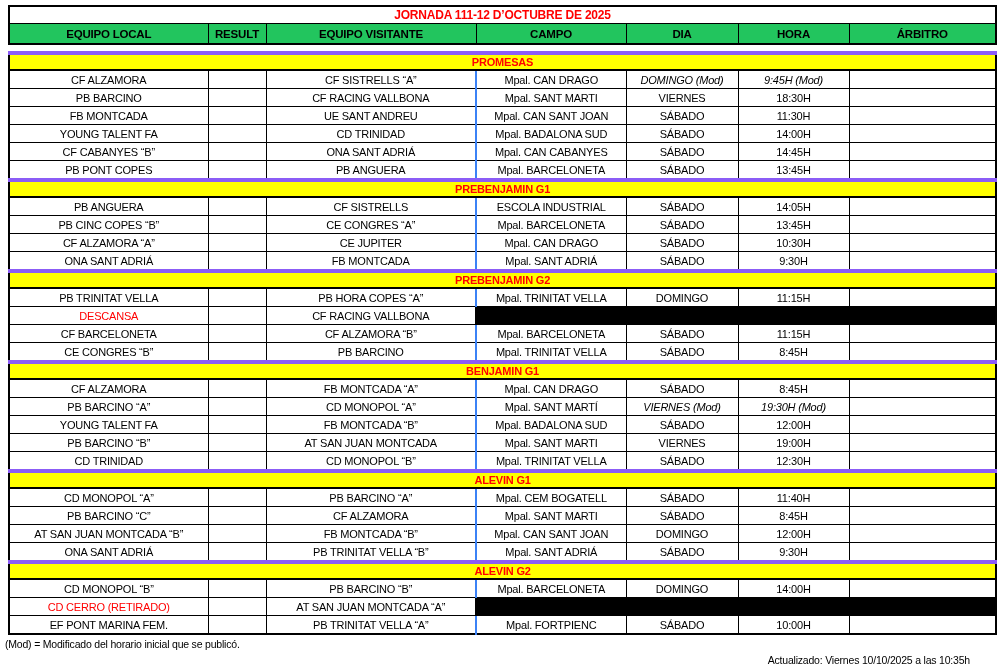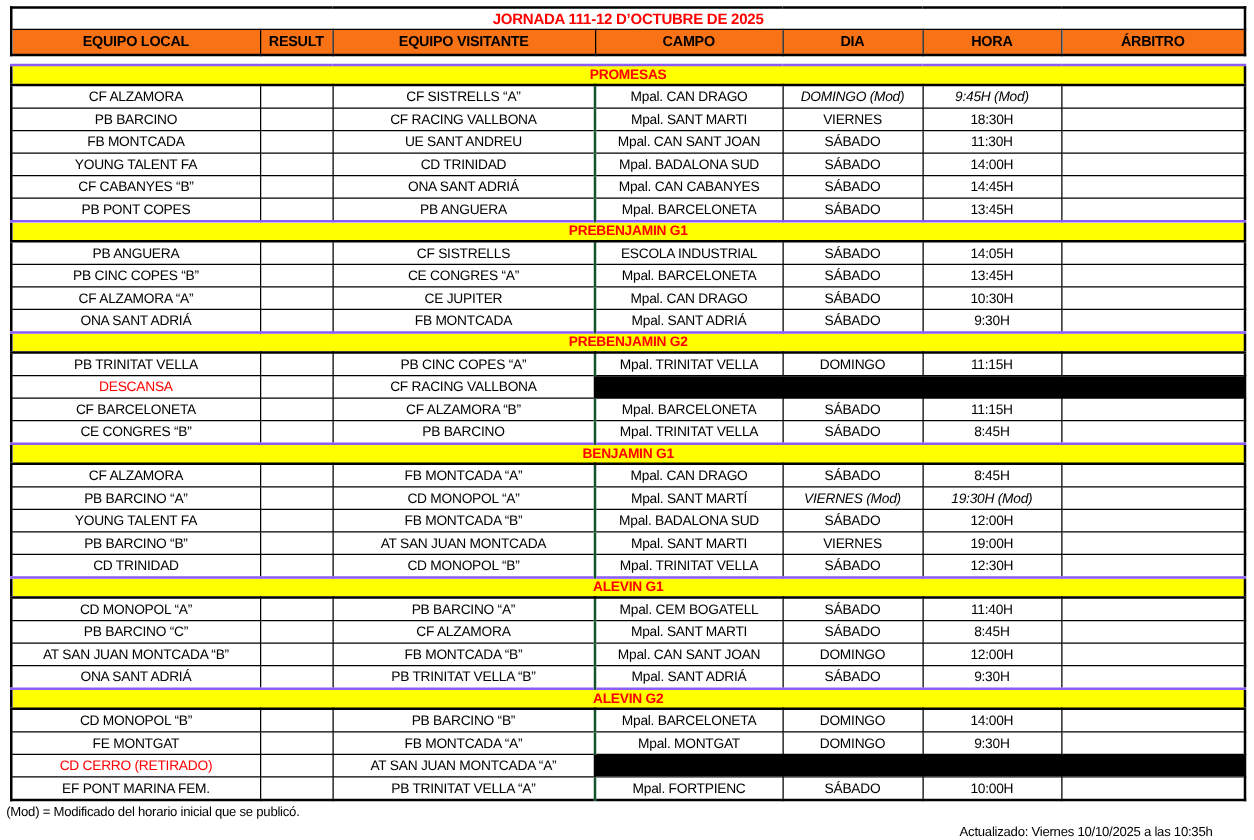--- a/index.html
+++ b/index.html
@@ -41,35 +41,35 @@
     font-weight: bold;
     font-size: 12px;
     color: var(--accent-red, #FF0000);
   }
   .title-cell .gap-left { }
   
   th.colhead {
     height: 19px;
     font-weight: bold;
     font-size: 11.5px;
-    background: #f97316;
+    background: #22c55e;
   }
   .spacer { height: 6px; }
   
   td.band {
     height: 14px;
     background: var(--band-yellow, #FFFF00);
     color: var(--accent-red, #FF0000);
     font-weight: bold;
-    border-top: 2px solid #8b5cf6;
+    border-top: 4px solid #8b5cf6;
     border-bottom: 2px solid #000;
   }
   
   td.cell { height: 17px; background: #fff; }
-  td.campo-border { border-left: 2px solid #14532d; }
+  td.campo-border { border-left: 2px solid #3b82f6; }
   td.mod { font-style: italic; }
   td.red-text { color: var(--accent-red, #FF0000); }
   td.blackout {
     background: #000000;
     border-left: 2px solid #000;
   }
   
   .footer {
     width: 987px;
     margin-left: -3px;
@@ -224,21 +224,21 @@
           <td class="cell">SÁBADO</td>
           <td class="cell">9:30H</td>
           <td class="cell"></td>
         </tr>
         <tr>
           <td colspan="7" class="band">PREBENJAMIN G2</td>
         </tr>
         <tr>
           <td class="cell">PB TRINITAT VELLA</td>
           <td class="cell"></td>
-          <td class="cell">PB CINC COPES “A”</td>
+          <td class="cell">PB HORA COPES “A”</td>
           <td class="cell campo-border">Mpal. TRINITAT VELLA</td>
           <td class="cell">DOMINGO</td>
           <td class="cell">11:15H</td>
           <td class="cell"></td>
         </tr>
         <tr>
           <td class="cell red-text">DESCANSA</td>
           <td class="cell"></td>
           <td class="cell">CF RACING VALLBONA</td>
           <td colspan="4" class="cell blackout"></td>
@@ -354,29 +354,20 @@
         <tr>
           <td class="cell">CD MONOPOL “B”</td>
           <td class="cell"></td>
           <td class="cell">PB BARCINO “B”</td>
           <td class="cell campo-border">Mpal. BARCELONETA</td>
           <td class="cell">DOMINGO</td>
           <td class="cell">14:00H</td>
           <td class="cell"></td>
         </tr>
         <tr>
-          <td class="cell">FE MONTGAT</td>
-          <td class="cell"></td>
-          <td class="cell">FB MONTCADA “A”</td>
-          <td class="cell campo-border">Mpal. MONTGAT</td>
-          <td class="cell">DOMINGO</td>
-          <td class="cell">9:30H</td>
-          <td class="cell"></td>
-        </tr>
-        <tr>
           <td class="cell red-text">CD CERRO (RETIRADO)</td>
           <td class="cell"></td>
           <td class="cell">AT SAN JUAN MONTCADA “A”</td>
           <td colspan="4" class="cell blackout"></td>
         </tr>
         <tr>
           <td class="cell">EF PONT MARINA FEM.</td>
           <td class="cell"></td>
           <td class="cell">PB TRINITAT VELLA “A”</td>
           <td class="cell campo-border">Mpal. FORTPIENC</td>

